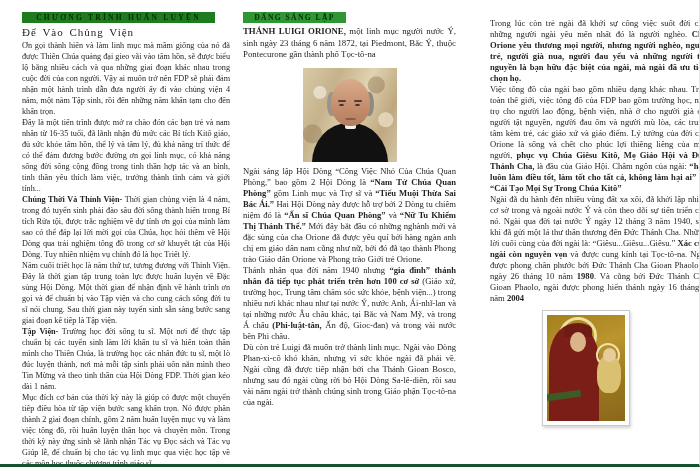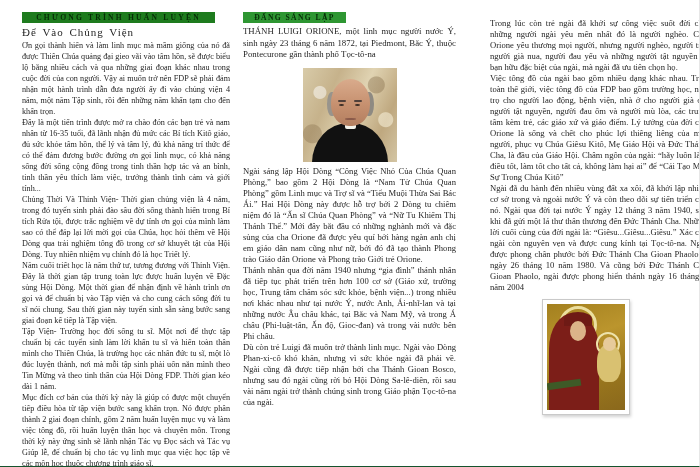--- a/index.html
+++ b/index.html
@@ -6,21 +6,21 @@
     --header-bar-left:#1e7b1e;
     --header-bar-middle:#2e9632;
     --header-bar-text:#062d06;
     --body-text:#1f1f1f;
     --paper:#ffffff;
   }
   html,body{margin:0;padding:0;background:#fff;}
   .page{
     position:relative;width:700px;height:467px;background:var(--paper);
     font-family:"Liberation Serif","DejaVu Serif",serif;color:var(--body-text);
-    overflow:hidden;box-sizing:border-box;border-right:1px solid #e7e7e7;border-bottom:1px solid #14532d;
+    overflow:hidden;box-sizing:border-box;border-right:1px solid #e7e7e7;border-bottom:3px solid #14532d;
   }
   .col{position:absolute;top:10px;box-sizing:border-box;}
   .col-left{left:22px;width:208px;}
   .col-mid{left:243px;width:213px;}
   .col-right{left:490px;width:217px;top:18px;}
   .bar{
     background:var(--header-bar-left);color:var(--header-bar-text);
     font-weight:bold;font-size:7.6px;letter-spacing:2.2px;text-align:center;
     height:11px;line-height:11px;margin:2px 0 3px 0;white-space:nowrap;overflow:hidden;
   }
@@ -72,21 +72,21 @@
     border:3px solid #ecdf9f;box-sizing:border-box;}
   .icon-art .mary{position:absolute;top:9px;left:2px;width:50px;height:100px;background:#7c1e18;
     border-radius:48% 52% 0 0/36% 36% 0 0;}
   .icon-art .mary-face{position:absolute;top:17px;left:23px;width:16px;height:20px;background:#dcb489;border-radius:50%;}
   .icon-art .mary-hood{position:absolute;top:8px;left:17px;width:28px;height:14px;background:#6e1a15;border-radius:50% 50% 0 0;}
   .icon-art .sash{position:absolute;bottom:22px;left:0;width:34px;height:7px;background:#3e5a27;transform:rotate(-8deg);}
   .icon-art .halo-c{position:absolute;top:28px;right:5px;width:24px;height:24px;border-radius:50%;
     border:2px solid #eee3ab;box-sizing:border-box;}
   .icon-art .child{position:absolute;top:40px;right:4px;width:24px;height:38px;background:#d9c171;border-radius:46% 46% 40% 40%;}
   .icon-art .child-face{position:absolute;top:33px;right:9px;width:13px;height:14px;background:#e7cb9b;border-radius:50%;}
-  b{font-weight:normal;}
+  b{font-weight:bold;}
 </style>
 </head>
 <body>
 
 <div class="page">
 
   <div class="col col-left">
     <div class="bar bar-left">
       <span>CHƯƠNG TRÌNH HUẤN LUYỆN</span>
     </div>

